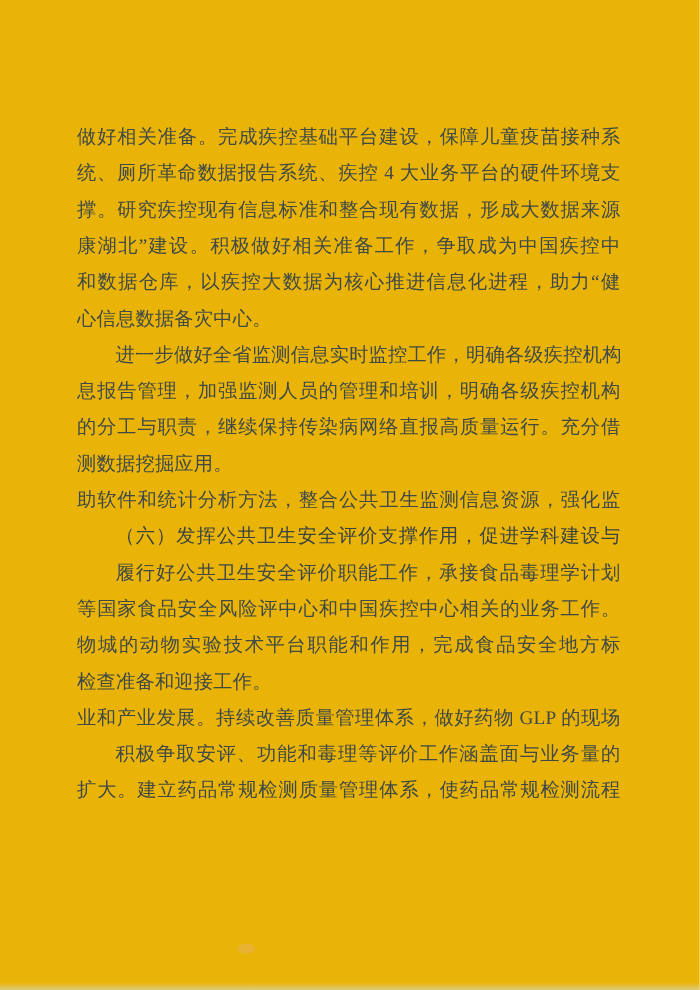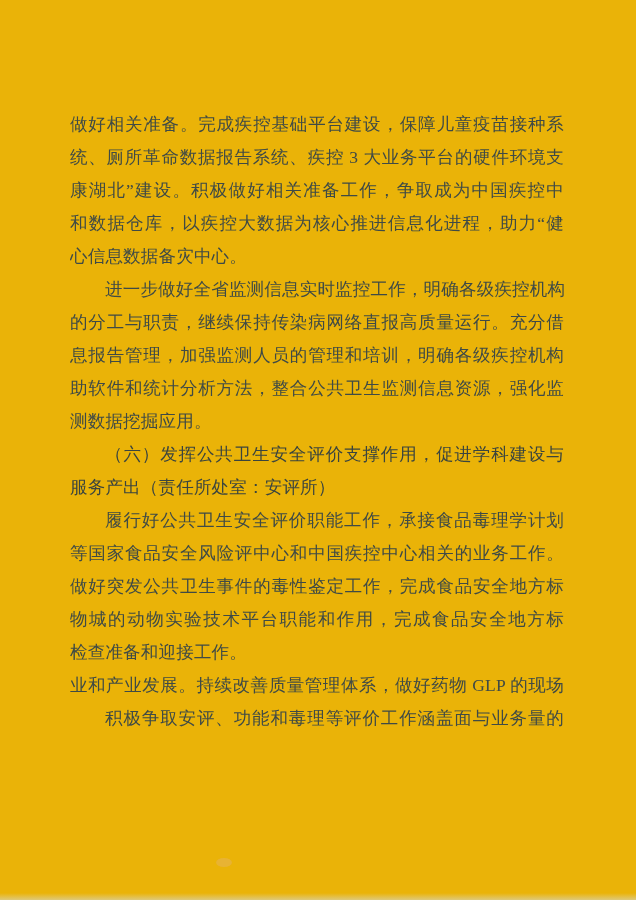--- a/index.html
+++ b/index.html
@@ -65,34 +65,34 @@
     height: 7px;
     background: linear-gradient(to bottom, rgba(220,226,223,0.0), rgba(213,220,217,0.55));
   }
 </style>
 </head>
 <body>
 
 <div class="page">
   <div class="text-column" id="text-column">
       <div class="line">做好相关准备。完成疾控基础平台建设，保障儿童疫苗接种系</div>
-      <div class="line">统、厕所革命数据报告系统、疾控 3 大业务平台的硬件环境支</div>
+      <div class="line">统、厕所革命数据报告系统、疾控 4 大业务平台的硬件环境支</div>
+      <div class="line">撑。研究疾控现有信息标准和整合现有数据，形成大数据来源</div>
       <div class="line">康湖北”建设。积极做好相关准备工作，争取成为中国疾控中</div>
       <div class="line">和数据仓库，以疾控大数据为核心推进信息化进程，助力“健</div>
       <div class="line short">心信息数据备灾中心。</div>
       <div class="line indent">进一步做好全省监测信息实时监控工作，明确各级疾控机构</div>
+      <div class="line">息报告管理，加强监测人员的管理和培训，明确各级疾控机构</div>
       <div class="line">的分工与职责，继续保持传染病网络直报高质量运行。充分借</div>
-      <div class="line">息报告管理，加强监测人员的管理和培训，明确各级疾控机构</div>
+      <div class="line short">测数据挖掘应用。</div>
       <div class="line">助软件和统计分析方法，整合公共卫生监测信息资源，强化监</div>
-      <div class="line short">测数据挖掘应用。</div>
       <div class="line heading indent">（六）发挥公共卫生安全评价支撑作用，促进学科建设与</div>
-      <div class="line heading short">服务产出（责任所处室：安评所）</div>
       <div class="line indent">履行好公共卫生安全评价职能工作，承接食品毒理学计划</div>
       <div class="line">等国家食品安全风险评中心和中国疾控中心相关的业务工作。</div>
-      <div class="line">做好突发公共卫生事件的毒性鉴定工作，完成食品安全地方标</div>
       <div class="line">物城的动物实验技术平台职能和作用，完成食品安全地方标</div>
       <div class="line short">检查准备和迎接工作。</div>
       <div class="line">业和产业发展。持续改善质量管理体系，做好药物 GLP 的现场</div>
       <div class="line indent">积极争取安评、功能和毒理等评价工作涵盖面与业务量的</div>
+      <div class="line">扩大。建立药品常规检测质量管理体系，使药品常规检测流程</div>
     </div>
   <div class="scan-smudge"></div>
   <div class="scan-bottom-edge"></div>
 </div>
 
 </body></html>

